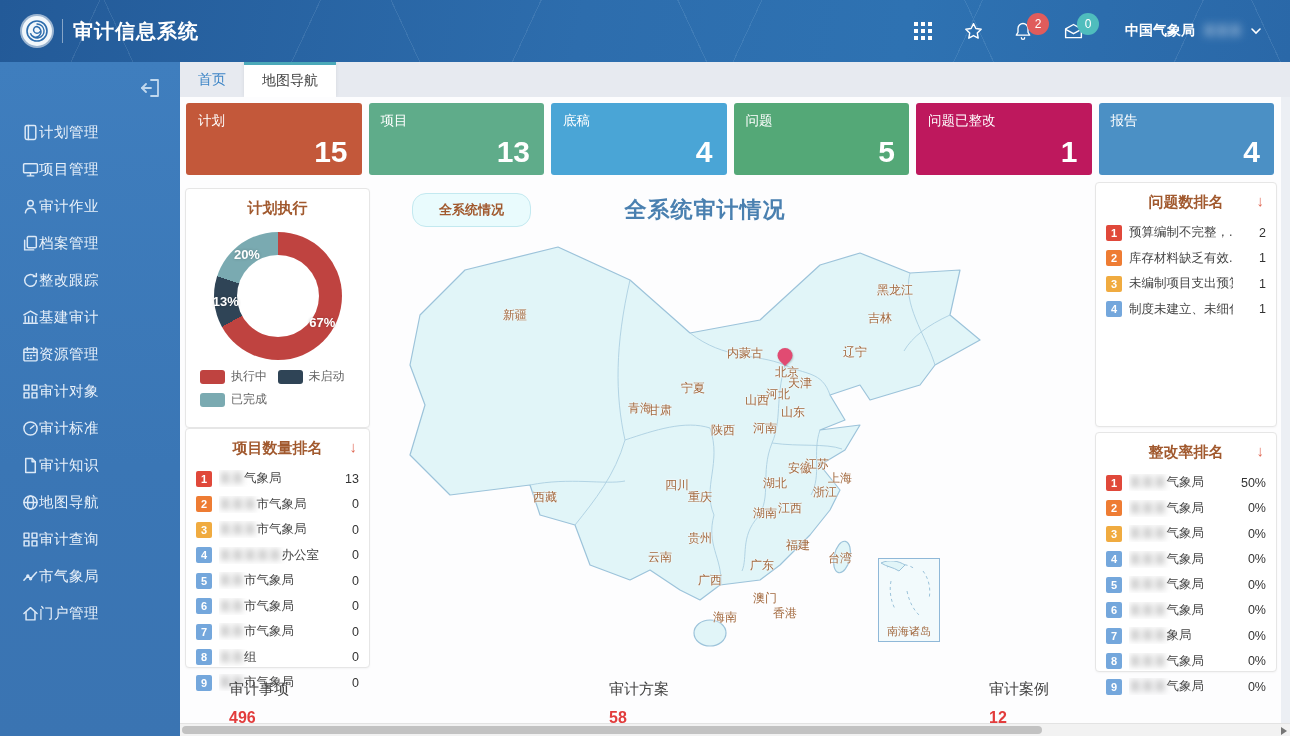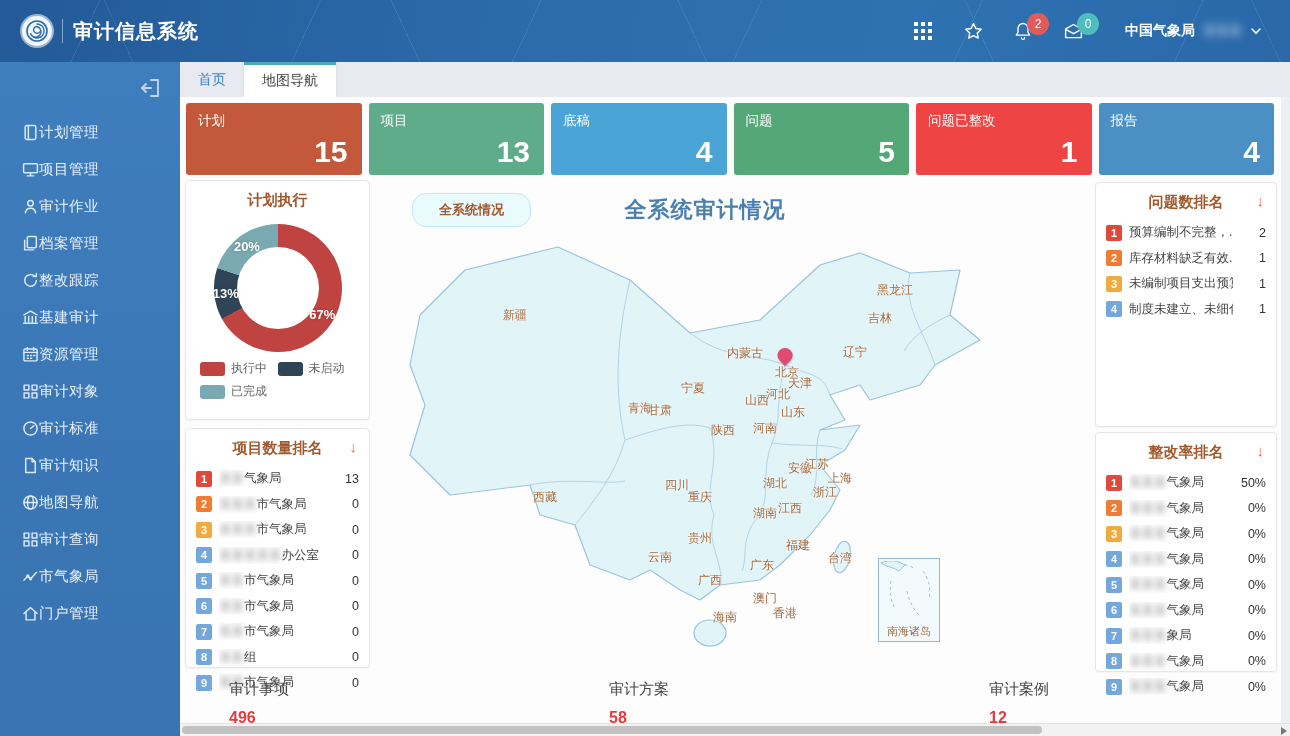--- a/index.html
+++ b/index.html
@@ -50,21 +50,21 @@
   
   .cards-row{position:absolute;left:6px;top:6px;width:1088px;display:flex;gap:7px;}
   .stat-card{flex:1;height:72px;border-radius:3px;position:relative;color:#fff;cursor:pointer;}
   .stat-card .sc-label{position:absolute;left:12px;top:9px;font-size:13.5px;}
   .stat-card .sc-value{position:absolute;right:14px;bottom:6px;font-size:30px;font-weight:bold;}
 
   
   .panel{position:absolute;background:#fff;border:1px solid #e6e6e6;border-radius:4px;box-sizing:border-box;box-shadow:0 1px 2px rgba(0,0,0,.04);}
   .panel-title{text-align:center;font-size:15px;font-weight:bold;color:#a1592e;padding-top:10px;position:relative;}
   .sort-arrow{position:absolute;right:12px;top:9px;color:#e06a56;font-size:15px;font-weight:normal;cursor:pointer;}
-  .panel-plan{left:5px;top:83px;width:185px;height:240px;}
+  .panel-plan{left:5px;top:91px;width:185px;height:240px;}
   .panel-project{left:5px;top:331px;width:185px;height:240px;}
   .panel-issue{left:915px;top:85px;width:182px;height:245px;}
   .panel-rectify{left:915px;top:335px;width:182px;height:240px;}
 
   
   .donut-wrap{position:relative;width:128px;height:128px;margin:14px auto 8px auto;}
   .donut{width:128px;height:128px;border-radius:50%;}
   .donut-hole{position:absolute;left:23px;top:23px;width:82px;height:82px;border-radius:50%;background:#fff;}
   .donut-label{position:absolute;transform:translate(-50%,-50%);font-size:13px;font-weight:bold;color:#fff;text-shadow:0 0 3px rgba(0,0,0,.25);}
   .legend{display:flex;flex-wrap:wrap;padding:0 14px;row-gap:6px;}
@@ -330,21 +330,21 @@
             <div class="sc-value">13</div>
           </div>
           <div class="stat-card" style="background: rgb(74, 165, 214);">
             <div class="sc-label">底稿</div>
             <div class="sc-value">4</div>
           </div>
           <div class="stat-card" style="background: rgb(84, 168, 119);">
             <div class="sc-label">问题</div>
             <div class="sc-value">5</div>
           </div>
-          <div class="stat-card" style="background: #ef4444;">
+          <div class="stat-card" style="background: #be185d;">
             <div class="sc-label">问题已整改</div>
             <div class="sc-value">1</div>
           </div>
           <div class="stat-card" style="background: rgb(75, 144, 197);">
             <div class="sc-label">报告</div>
             <div class="sc-value">4</div>
           </div>
         </div>
 
       <div class="panel panel-plan">

